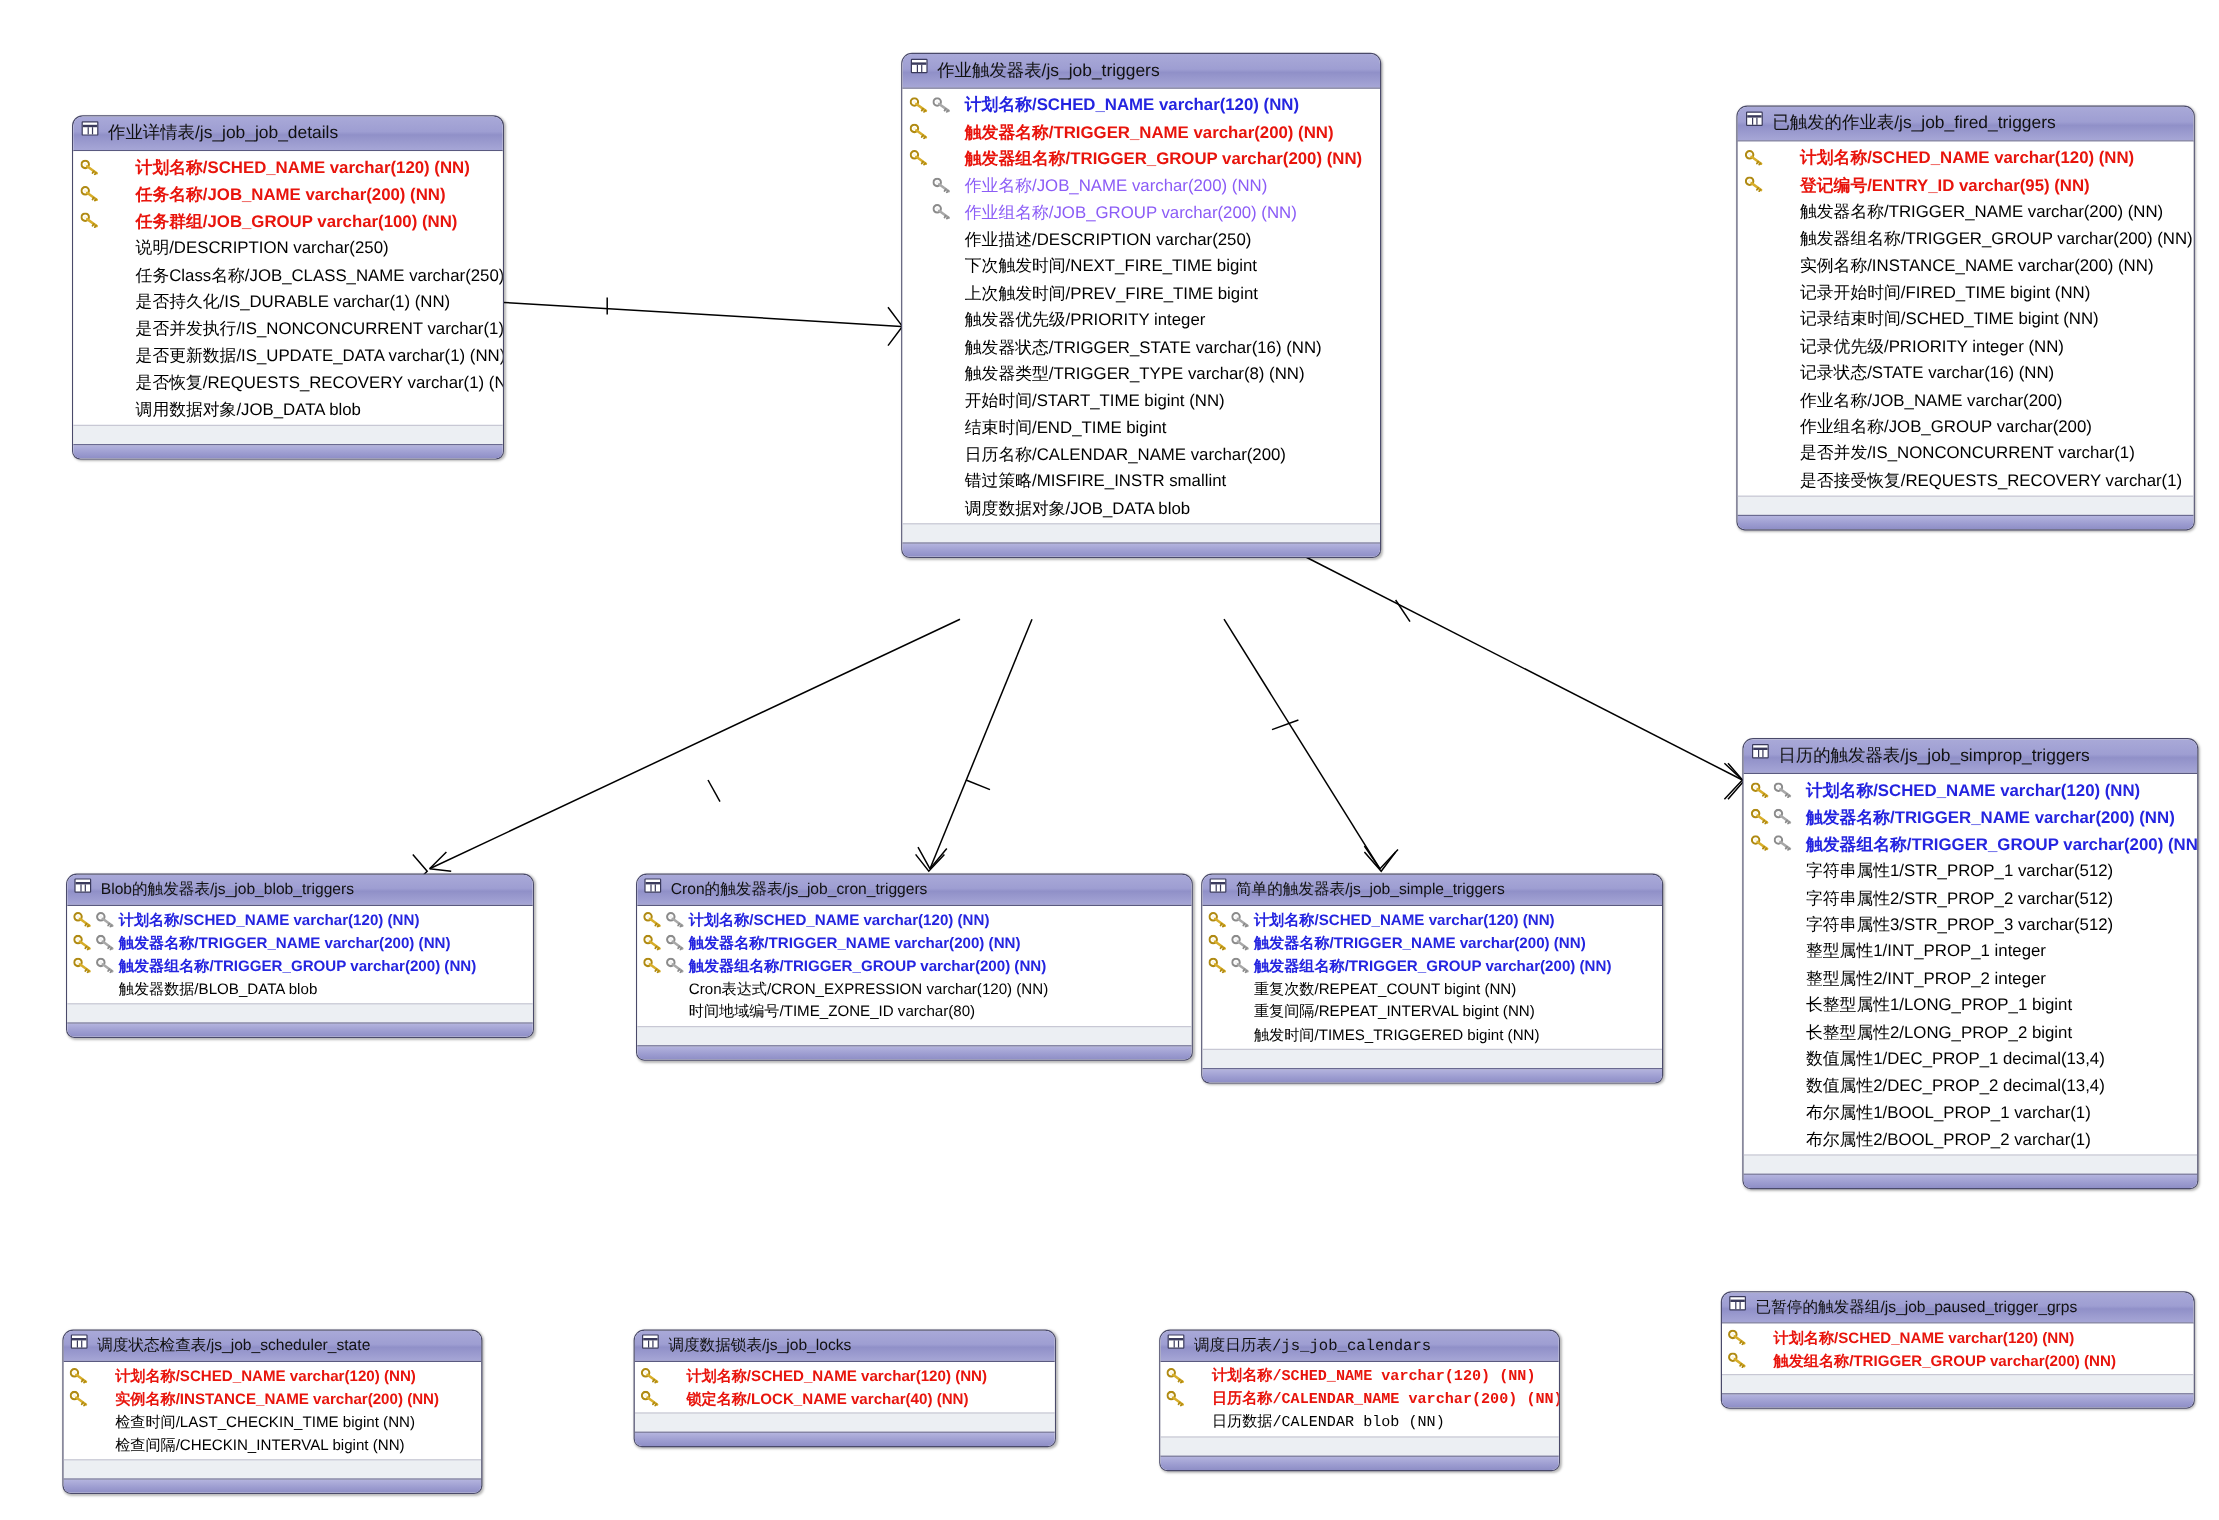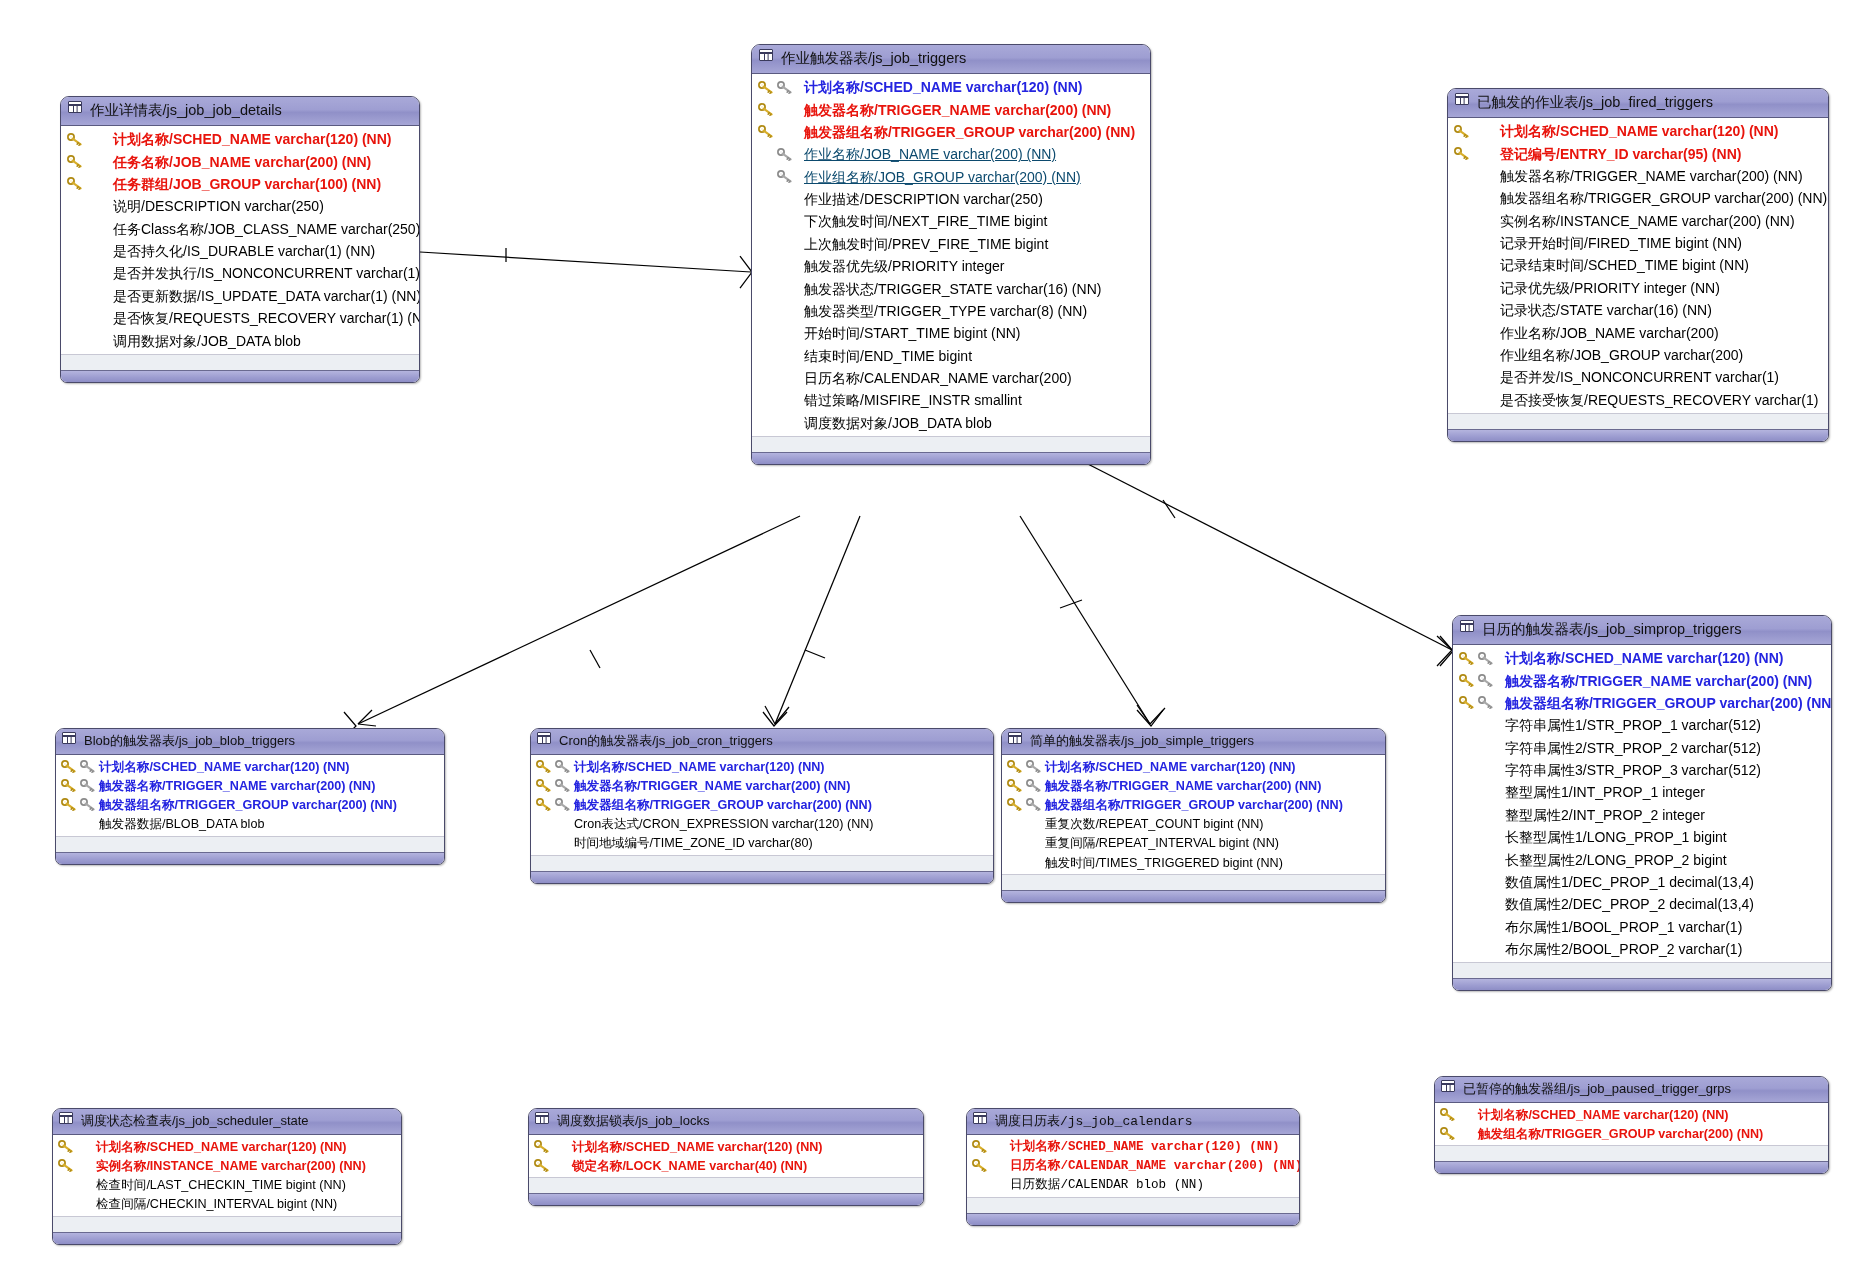--- a/index.html
+++ b/index.html
@@ -55,21 +55,21 @@
     font-size:14px;line-height:16px;
     padding:3.2px 8px 3.2px 6px;
     white-space:nowrap;color:#000;
   }
   .keys{width:46px;flex:0 0 46px;display:flex;align-items:center;gap:3px;}
   .key{width:16px;height:13px;flex:0 0 16px;display:inline-block;}
   .key.blank{visibility:hidden;}
   .atxt{flex:1 1 auto;}
   .pk{color:#e8140c;font-weight:bold;}
   .pkfk{color:#2424e0;font-weight:bold;}
-  .fk{color:#0c4a6e;text-decoration:underline;}
+  .fk{color:#8b5cf6;}
   .plain{color:#000;}
 
   .small .ent-head{font-size:13px;padding:3px 7px 4px 6px;}
   .small .attr{font-size:12.6px;line-height:14px;padding:2.6px 7px 2.6px 5px;}
   .small .keys{width:38px;flex:0 0 38px;}
 </style>
 </head>
 <body>
 
 <div id="canvas">
@@ -1831,21 +1831,21 @@
   <path d="M13.0 11.0 L12.0 12.4" stroke="#8b8b8b" stroke-width="1.5" stroke-linecap="round"></path>
  </g>
               </svg></span>
           </span>
           <span class="atxt plain">检查间隔/CHECKIN_INTERVAL bigint (NN)</span>
         </div>
       </div>
       <div class="ent-foot"></div>
       <div class="ent-foot2"></div>
     </div>
-    <div class="entity small" style="left: 528px; top: 1108px; width: 396px;">
+    <div class="entity small" style="left: 528px; top: 1108px; width: 352px;">
       <div class="ent-head">
         <span class="tbl-icon"></span>
         <span>调度数据锁表/js_job_locks</span>
       </div>
       <div class="ent-body">
         <div class="attr">
           <span class="keys">
             <span class="key"><svg viewBox="0 0 16 13" width="16" height="13" aria-hidden="true">
  <g>
   <circle cx="4" cy="4" r="3.1" fill="none" stroke="#b08a12" stroke-width="1.7"></circle>

